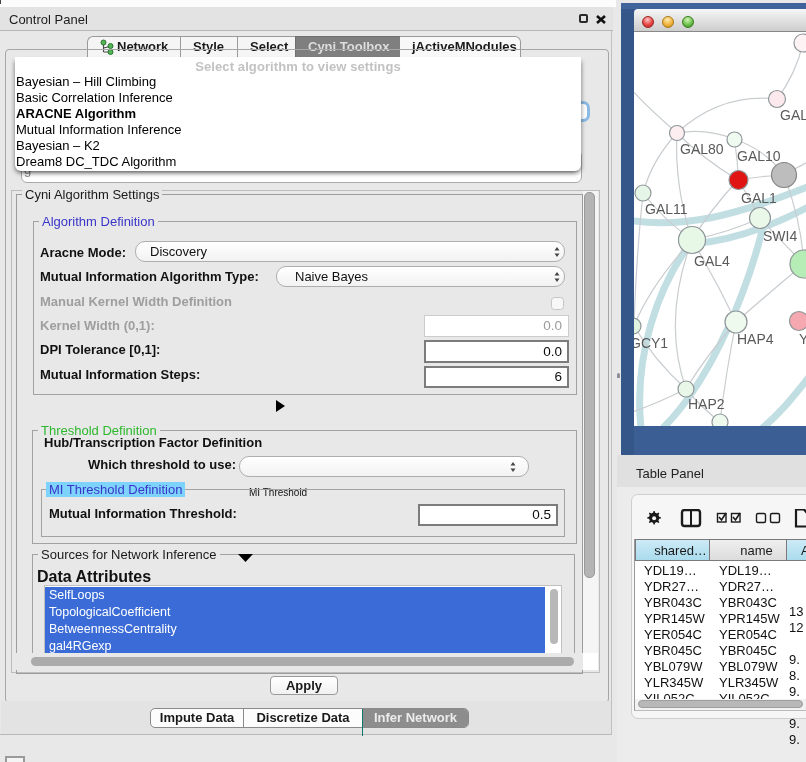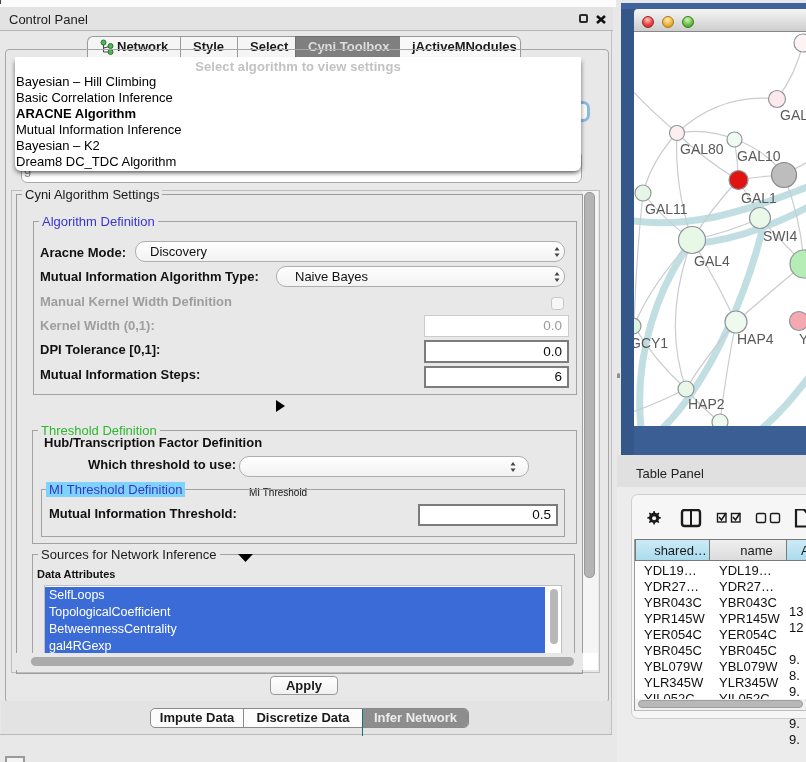--- a/index.html
+++ b/index.html
@@ -103,21 +103,21 @@
   <div class="abs" style="left:41px;top:489px;width:522px;height:46px;border:1px solid #a2a2a2;"></div>
   <div class="abs" style="left:46px;top:482px;background:#7dd3fc;padding:0 3px;font-size:13px;color:#3a35c8;">MI Threshold Definition</div>
   <div class="abs b" style="left:49px;top:506px;font-size:13px;color:#111;">Mutual Information Threshold:</div>
   <div class="abs" style="left:418px;top:504px;width:140px;height:22px;background:#fff;border:2px solid #7c7c7c;font-size:13.5px;color:#0a0a0a;text-align:right;line-height:18px;padding-right:5px;box-sizing:border-box;">0.5</div>
 
   <div class="abs" style="left:32px;top:554px;width:541px;height:105px;border:1px solid #a2a2a2;"></div>
   <div class="abs" style="left:38px;top:547px;background:#e8e8e8;padding:0 3px;font-size:13px;color:#1a1a1a;">Sources for Network Inference</div>
   <svg class="abs" style="left:237px;top:553px;" width="17" height="10" viewBox="0 0 17 10">
       <path d="M1 1 L16 1 L8.5 9 Z" fill="#000"></path>
     </svg>
-  <div class="abs b" style="left:37px;top:568px;font-size:11px;color:#111;">Data Attributes</div>
+  <div class="abs b" style="left:37px;top:568px;font-size:16px;color:#111;">Data Attributes</div>
 
   <div class="abs" style="left:44px;top:585px;width:516px;height:70px;background:#fff;border:1px solid #c0c0c0;"></div>
   <div class="abs" style="left:45px;top:587px;width:500px;height:68px;background:#3b6bd6;"></div>
   <div class="abs" style="left:49px;top:587px;font-size:12.5px;color:#fff;line-height:17px;">SelfLoops<br>TopologicalCoefficient<br>BetweennessCentrality<br>gal4RGexp</div>
   <div class="abs" style="left:550px;top:589px;width:8px;height:55px;background:#b8b8b8;border-radius:4px;"></div>
 
   <div class="abs" style="left:12px;top:653px;width:571px;height:17px;background:#e8e8e8;"></div>
   <div class="abs" style="left:31px;top:657px;width:543px;height:9px;background:#ababab;border-radius:4.5px;"></div>
 
   <div class="abs" style="left:583px;top:653px;width:15px;height:17px;background:#fff;"></div>

